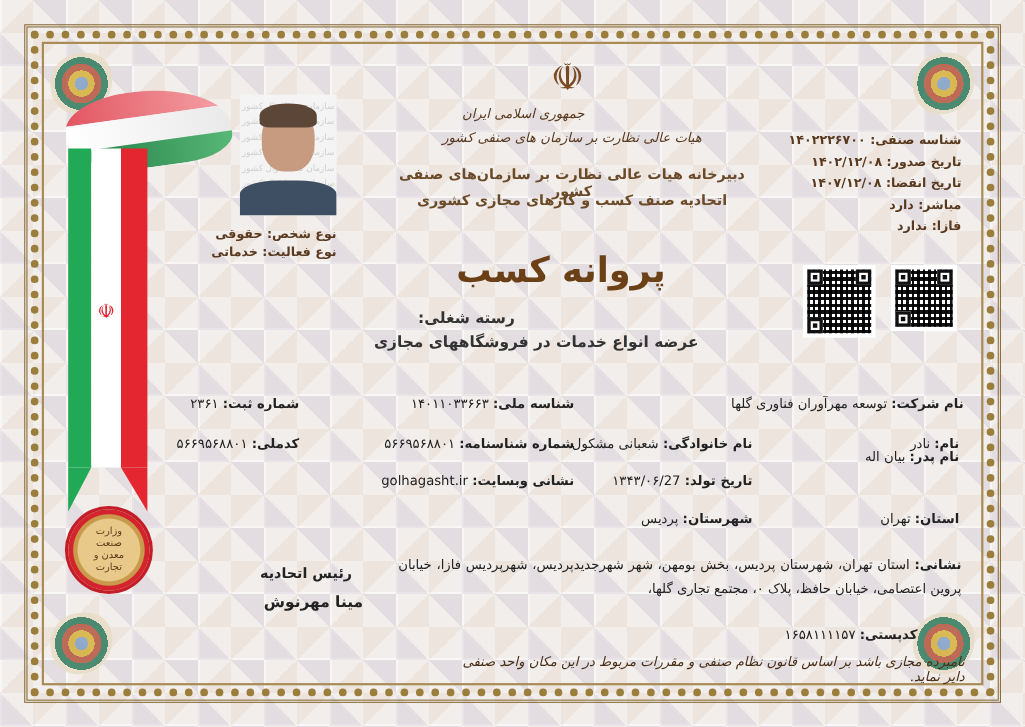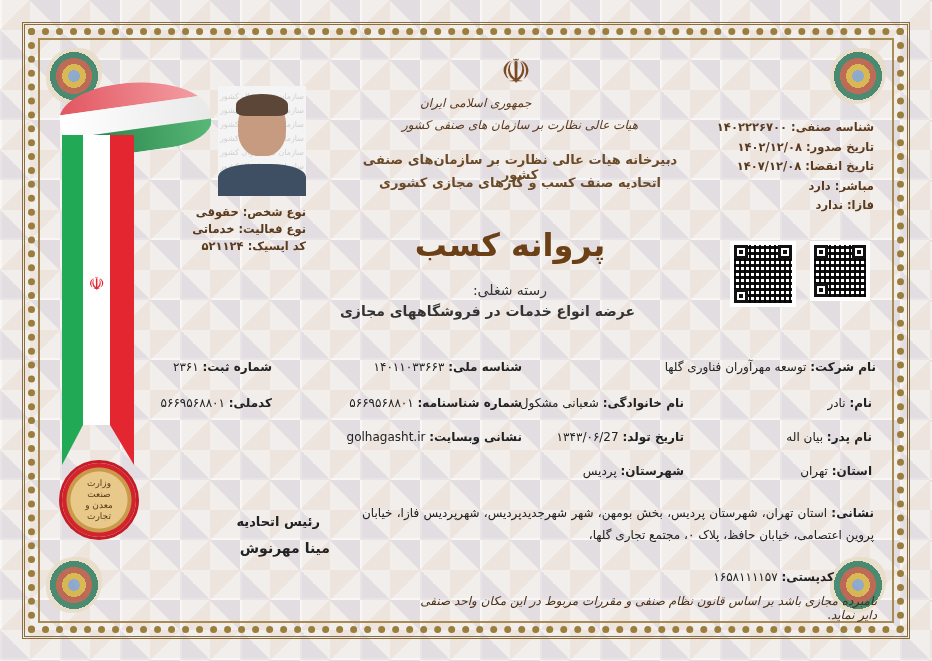--- a/index.html
+++ b/index.html
@@ -58,22 +58,22 @@
   .gov1{position:absolute;left:420px;top:96px;width:190px;text-align:left;
     font-family:"DejaVu Serif",serif;font-style:italic;font-size:12px;color:#5a3a1f;}
   .gov2{position:absolute;left:400px;top:118px;width:240px;text-align:center;
     font-family:"DejaVu Serif",serif;font-style:italic;font-size:12px;color:#5a3a1f;}
   .org1{position:absolute;left:360px;top:152px;width:320px;text-align:center;direction:rtl;
     font-weight:bold;font-size:13px;color:#6b4a28;}
   .org2{position:absolute;left:360px;top:175px;width:320px;text-align:center;direction:rtl;
     font-weight:bold;font-size:13px;color:#6b4a28;}
   .title{position:absolute;left:380px;top:226px;width:260px;text-align:center;direction:rtl;
     font-weight:bold;font-size:32px;color:#6b4016;}
-  .guild-label{position:absolute;left:380px;top:282px;width:260px;text-align:center;direction:rtl;
-    font-weight:normal;font-size:14px;color:#333;}
+  .guild-label{position:absolute;left:380px;top:282px;width:260px;text-align:left;direction:rtl;
+    font-weight:bold;font-size:14px;color:#333;}
   .guild-value{position:absolute;left:340px;top:303px;width:340px;text-align:left;direction:rtl;
     font-weight:bold;font-size:14px;color:#333;}
 
   
   .photo{position:absolute;left:218px;top:86px;width:88px;height:110px;background:#f4f4f4;overflow:hidden;}
   .photo .wm{position:absolute;left:0;right:0;top:4px;color:#d0d0d0;font-size:8px;direction:rtl;text-align:center;line-height:14px;}
   .photo .head{position:absolute;left:20px;top:12px;width:48px;height:58px;border-radius:45% 45% 42% 42%;background:#c79b80;}
   .photo .hair{position:absolute;left:18px;top:8px;width:52px;height:22px;border-radius:50% 50% 20% 20%;background:#5c4638;}
   .photo .shirt{position:absolute;left:0;right:0;bottom:0;height:32px;background:#3f4f63;border-radius:40% 40% 0 0;}
   .person{position:absolute;left:150px;top:204px;width:156px;direction:rtl;text-align:right;
@@ -166,21 +166,20 @@
       <div>سازمان ثبت احوال کشور</div>
       <div>سازمان ثبت احوال کشور</div>
   </div>
   <div class="shirt"></div>
   <div class="head"></div>
   <div class="hair"></div>
 </div>
 <div class="person">
   <div><span>نوع شخص:</span> <span>حقوقی</span></div>
   <div><span>نوع فعالیت:</span> <span>خدماتی</span></div>
-  <div><span>کد ایسیک:</span> <span>۵۲۱۱۲۴</span></div>
 </div>
 
 <div class="rinfo">
   <div><span>شناسه صنفی:</span> <span>۱۴۰۲۲۲۶۷۰۰</span></div>
   <div><span>تاریخ صدور:</span> <span>۱۴۰۲/۱۲/۰۸</span></div>
   <div><span>تاریخ انقضا:</span> <span>۱۴۰۷/۱۲/۰۸</span></div>
   <div><span>مباشر:</span> <span>دارد</span></div>
   <div><span>فازا:</span> <span>ندارد</span></div>
 </div>
 
@@ -215,21 +214,21 @@
 <div class="field" style="right:248px;top:396px;">
   <span class="lbl">نام خانوادگی:</span> <span>شعبانی مشکول</span>
 </div>
 <div class="field" style="right:410px;top:396px;">
   <span class="lbl">شماره شناسنامه:</span> <span>۵۶۶۹۵۶۸۸۰۱</span>
 </div>
 <div class="field" style="right:660px;top:396px;">
   <span class="lbl">کدملی:</span> <span>۵۶۶۹۵۶۸۸۰۱</span>
 </div>
 
-<div class="field" style="right:60px;top:430px;">
+<div class="field" style="right:60px;top:408px;">
   <span class="lbl">نام پدر:</span> <span>بیان اله</span>
 </div>
 <div class="field" style="right:248px;top:430px;">
   <span class="lbl">تاریخ تولد:</span> <span>۱۳۴۳/۰۶/27</span>
 </div>
 <div class="field" style="right:410px;top:430px;">
   <span class="lbl">نشانی وبسایت:</span> <span>golhagasht.ir</span>
 </div>
 
 <div class="field" style="right:60px;top:464px;">

